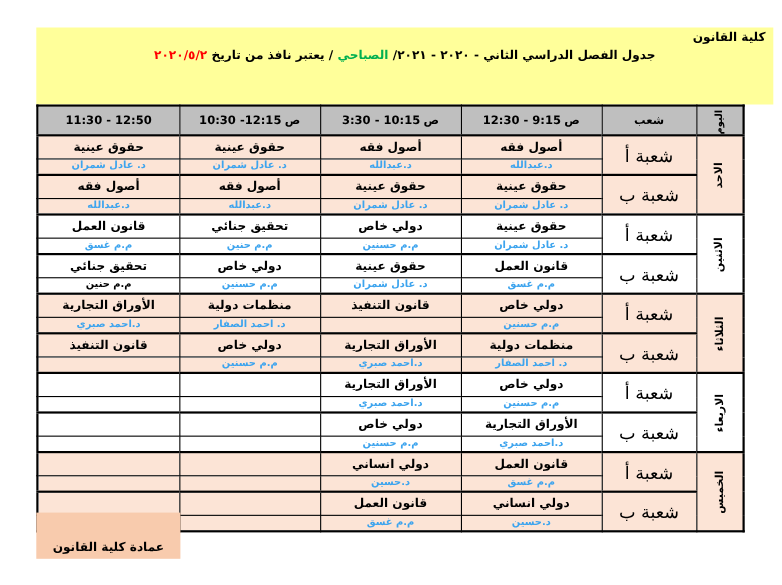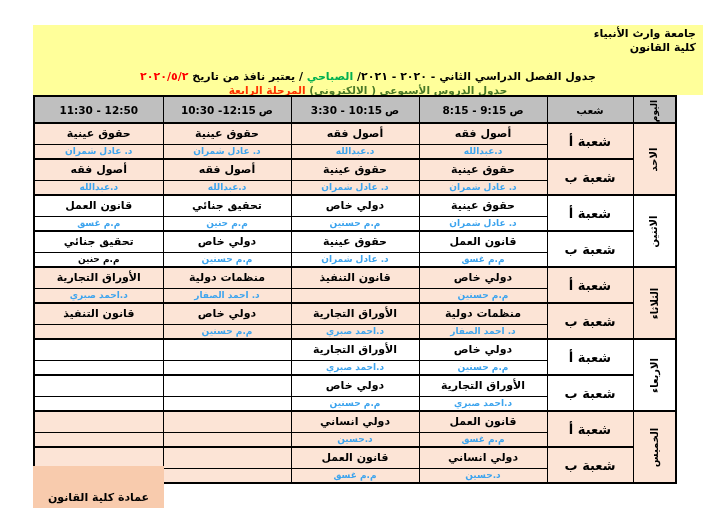--- a/index.html
+++ b/index.html
@@ -5,80 +5,78 @@
   html,body { margin:0; padding:0; }
   body {
     width:711px; height:532px; background:#ffffff; position:relative;
     font-family:"DejaVu Sans", sans-serif; overflow:hidden;
   }
   .band {
     position:absolute; left:33px; top:25px; width:670px; height:70px;
     background:#FFFF9A;
   }
   .uni { text-align:right; padding:2px 7px 0 0; font-size:11px; font-weight:bold; line-height:14px; color:#000; }
-  .t1 { text-align:center; font-size:11px; font-weight:bold; margin-top:15px; color:#000; }
+  .t1 { text-align:center; font-size:11px; font-weight:bold; margin-top:3px; color:#000; }
   .t1 .green { color:#00B050; }
   .t1 .red { color:#FF0000; }
   .t2 { text-align:center; font-size:10.5px; font-weight:bold; color:#4A7A28; margin-top:1px; }
   .t2 .stage { color:#FF3300; }
 
   table.sched {
     position:absolute; left:33px; top:95px; width:642px;
     border-collapse:collapse; table-layout:fixed; border:2px solid #000;
   }
   .c-day{width:43px} .c-sec{width:86px} .c-t1{width:128px} .c-t2{width:128px} .c-t3{width:128px} .c-t4{width:129px}
   th, td {
     border:1px solid #000; padding:0; text-align:center; vertical-align:middle;
     overflow:hidden; color:#000;
   }
   thead th { background:#BFBFBF; height:25px; font-size:10.5px; font-weight:bold; }
   td.course { height:20px; font-size:11px; font-weight:bold; line-height:20px; }
   td.instr  { height:13px; font-size:9px;  font-weight:bold; line-height:13px; color:#3DA4EE; }
-  td.section { font-size:13px; font-weight:bold; }
+  td.section { font-size:16px; font-weight:normal; }
   td.day { font-size:10px; font-weight:bold; }
   tr.day-start td { border-top:2px solid #000; }
   tr.section-start td { border-top:2px solid #000; }
   .rot { display:inline-block; transform:rotate(-90deg); white-space:nowrap; }
   thead .rot { font-size:9px; }
   .am { margin-left:3px; }
   .am:empty { display:none; }
   .trange { unicode-bidi:embed; }
 
   .footer-block {
     position:absolute; left:33px; top:466px; width:131px; height:42px;
     background:#F8CBAD; display:flex; align-items:flex-end; justify-content:center;
     box-sizing:border-box; padding-bottom:4px; font-size:11px; font-weight:bold; color:#000;
   }
 </style>
 </head>
 <body dir="rtl">
 
 <div class="band">
   <div class="uni">
-    <div>جامعة وارث الأنبياء</div>
     <div>كلية القانون</div>
   </div>
   <div class="t1"><span>جدول الفصل الدراسي الثاني - ٢٠٢٠ - ٢٠٢١/ </span><span class="green">الصباحي</span><span> / يعتبر نافذ من تاريخ </span><span class="red">٢٠٢٠/٥/٢</span></div>
-  <div class="t2"><span>جدول الدروس الأسبوعي ( الالكتروني) </span><span class="stage">المرحلة الرابعة</span></div>
 </div>
 
 <table class="sched">
   <colgroup>
     <col class="c-day">
       <col class="c-sec">
       <col class="c-t1">
       <col class="c-t2">
       <col class="c-t3">
       <col class="c-t4">
   </colgroup>
   <thead>
     <tr>
       <th><span class="rot">اليوم</span></th>
       <th>شعب</th>
-      <th class="time"><span class="am">ص</span><span class="trange" dir="ltr">8:15 - 9:15</span></th>
+      <th class="time"><span class="am">ص</span><span class="trange" dir="ltr">12:30 - 9:15</span></th>
       <th class="time"><span class="am">ص</span><span class="trange" dir="ltr">3:30 - 10:15</span></th>
       <th class="time"><span class="am">ص</span><span class="trange" dir="ltr">10:30 -12:15</span></th>
       <th class="time"><span class="trange" dir="ltr">11:30 - 12:50</span></th>
     </tr>
   </thead>
   <tbody id="grid">
       <tr class="day-start">
         <td class="day" rowspan="4" style="background: rgb(252, 228, 214);"><span class="rot">الاحد</span></td>
         <td class="section" rowspan="2" style="background: rgb(252, 228, 214);">شعبة أ</td>
         <td class="course" style="background: rgb(252, 228, 214);">أصول فقه</td>

